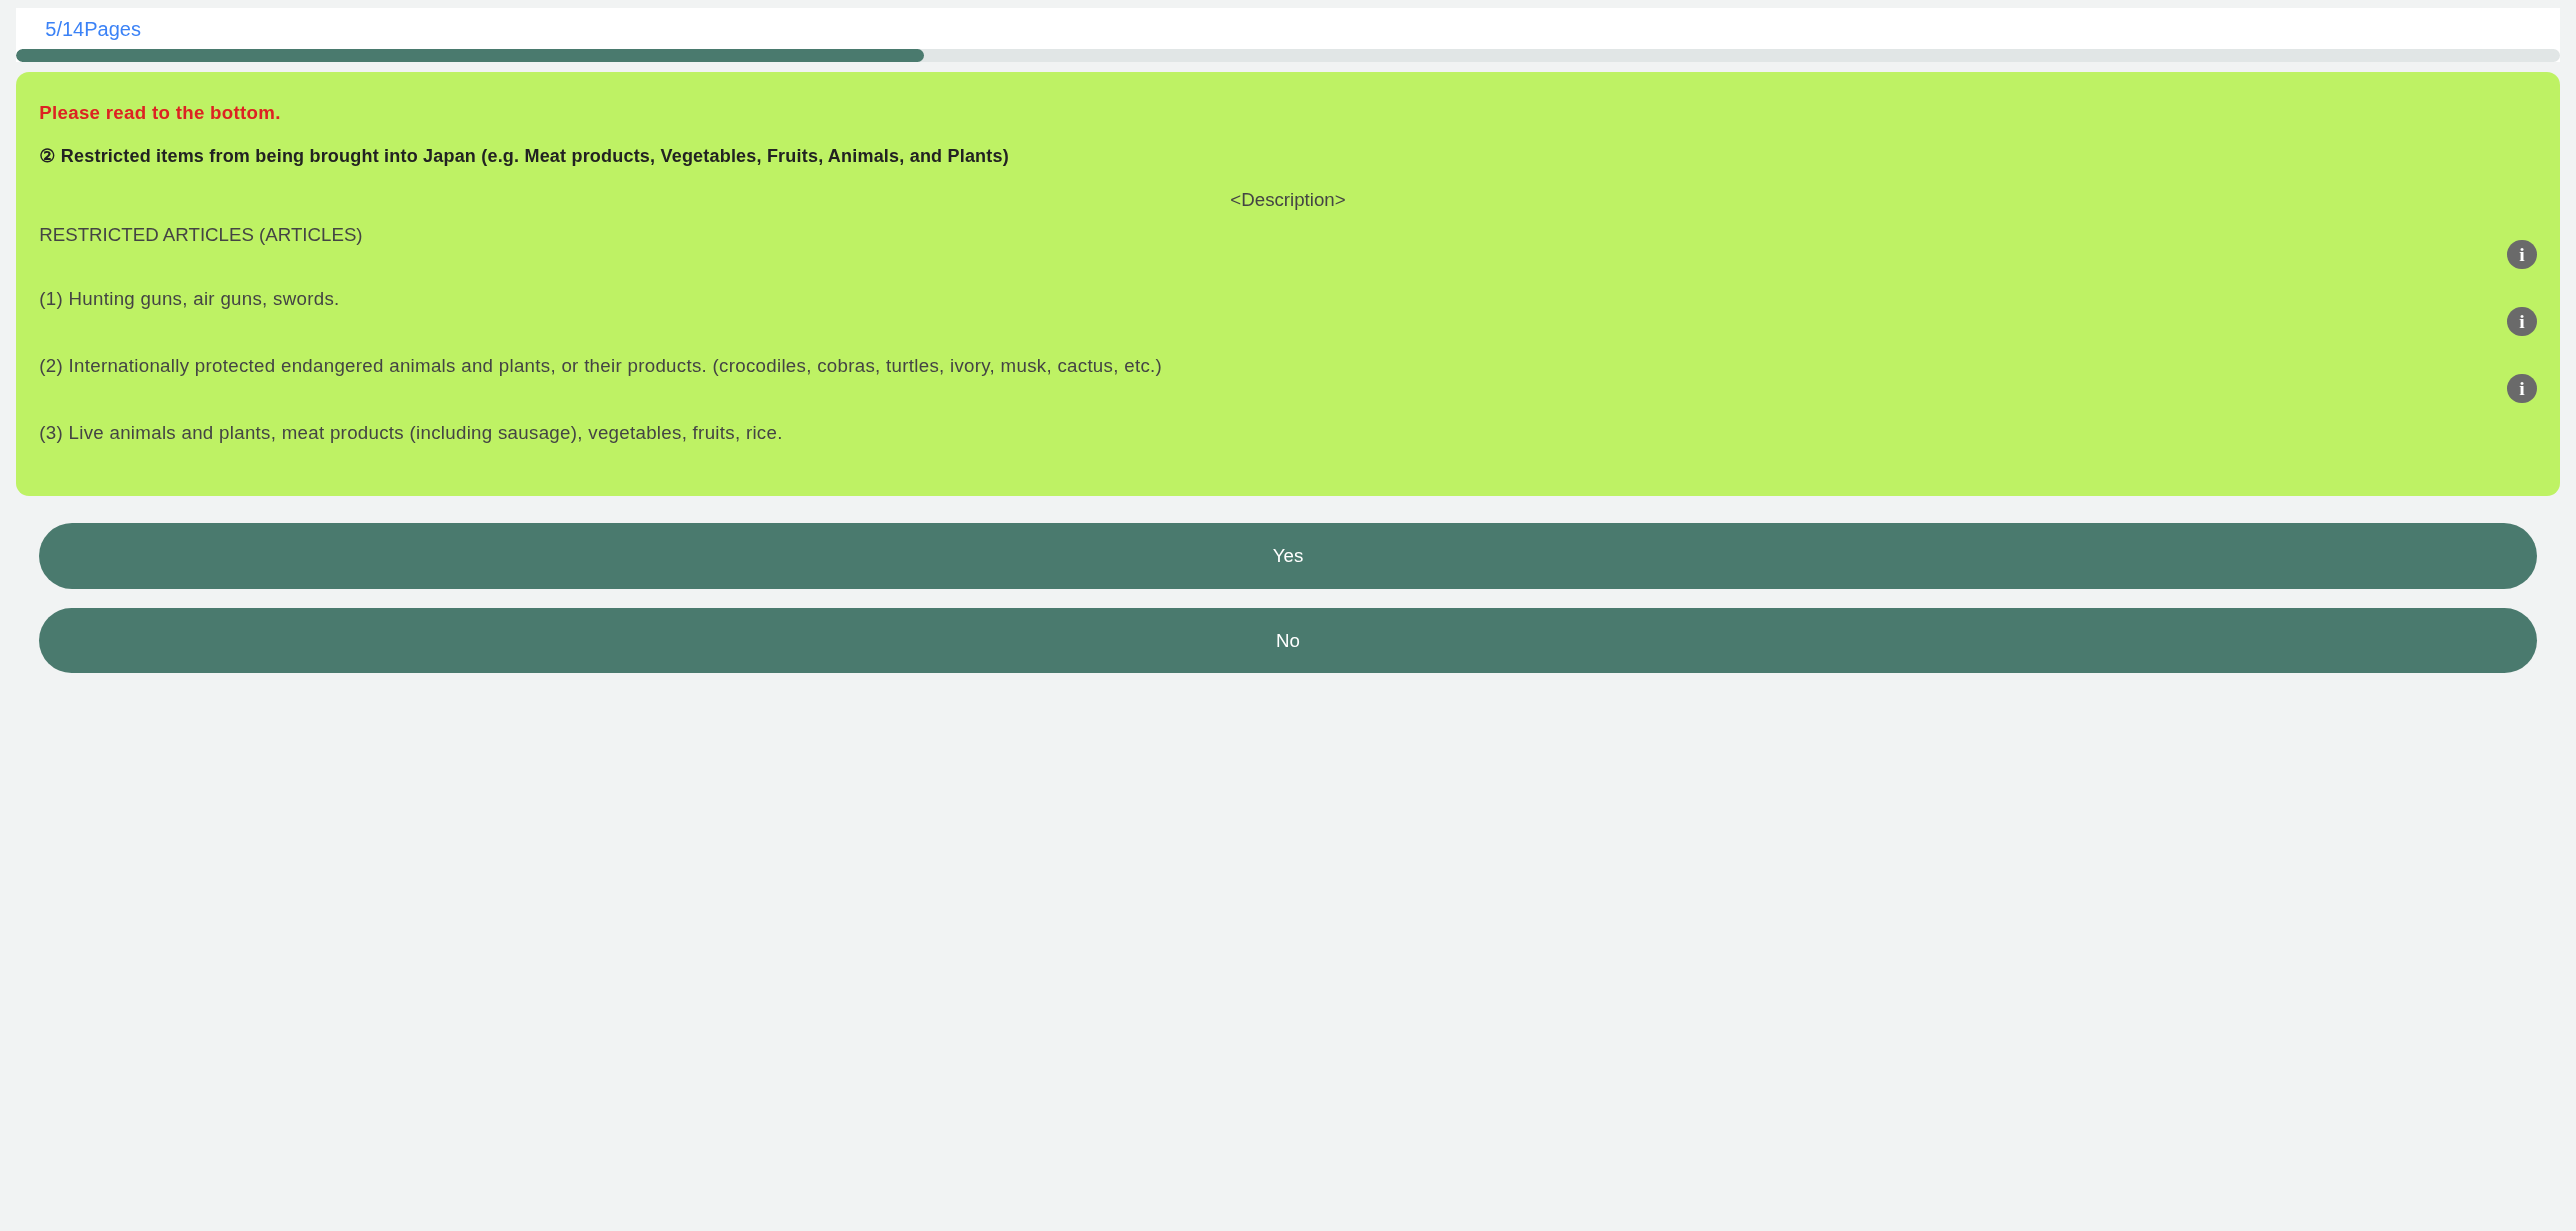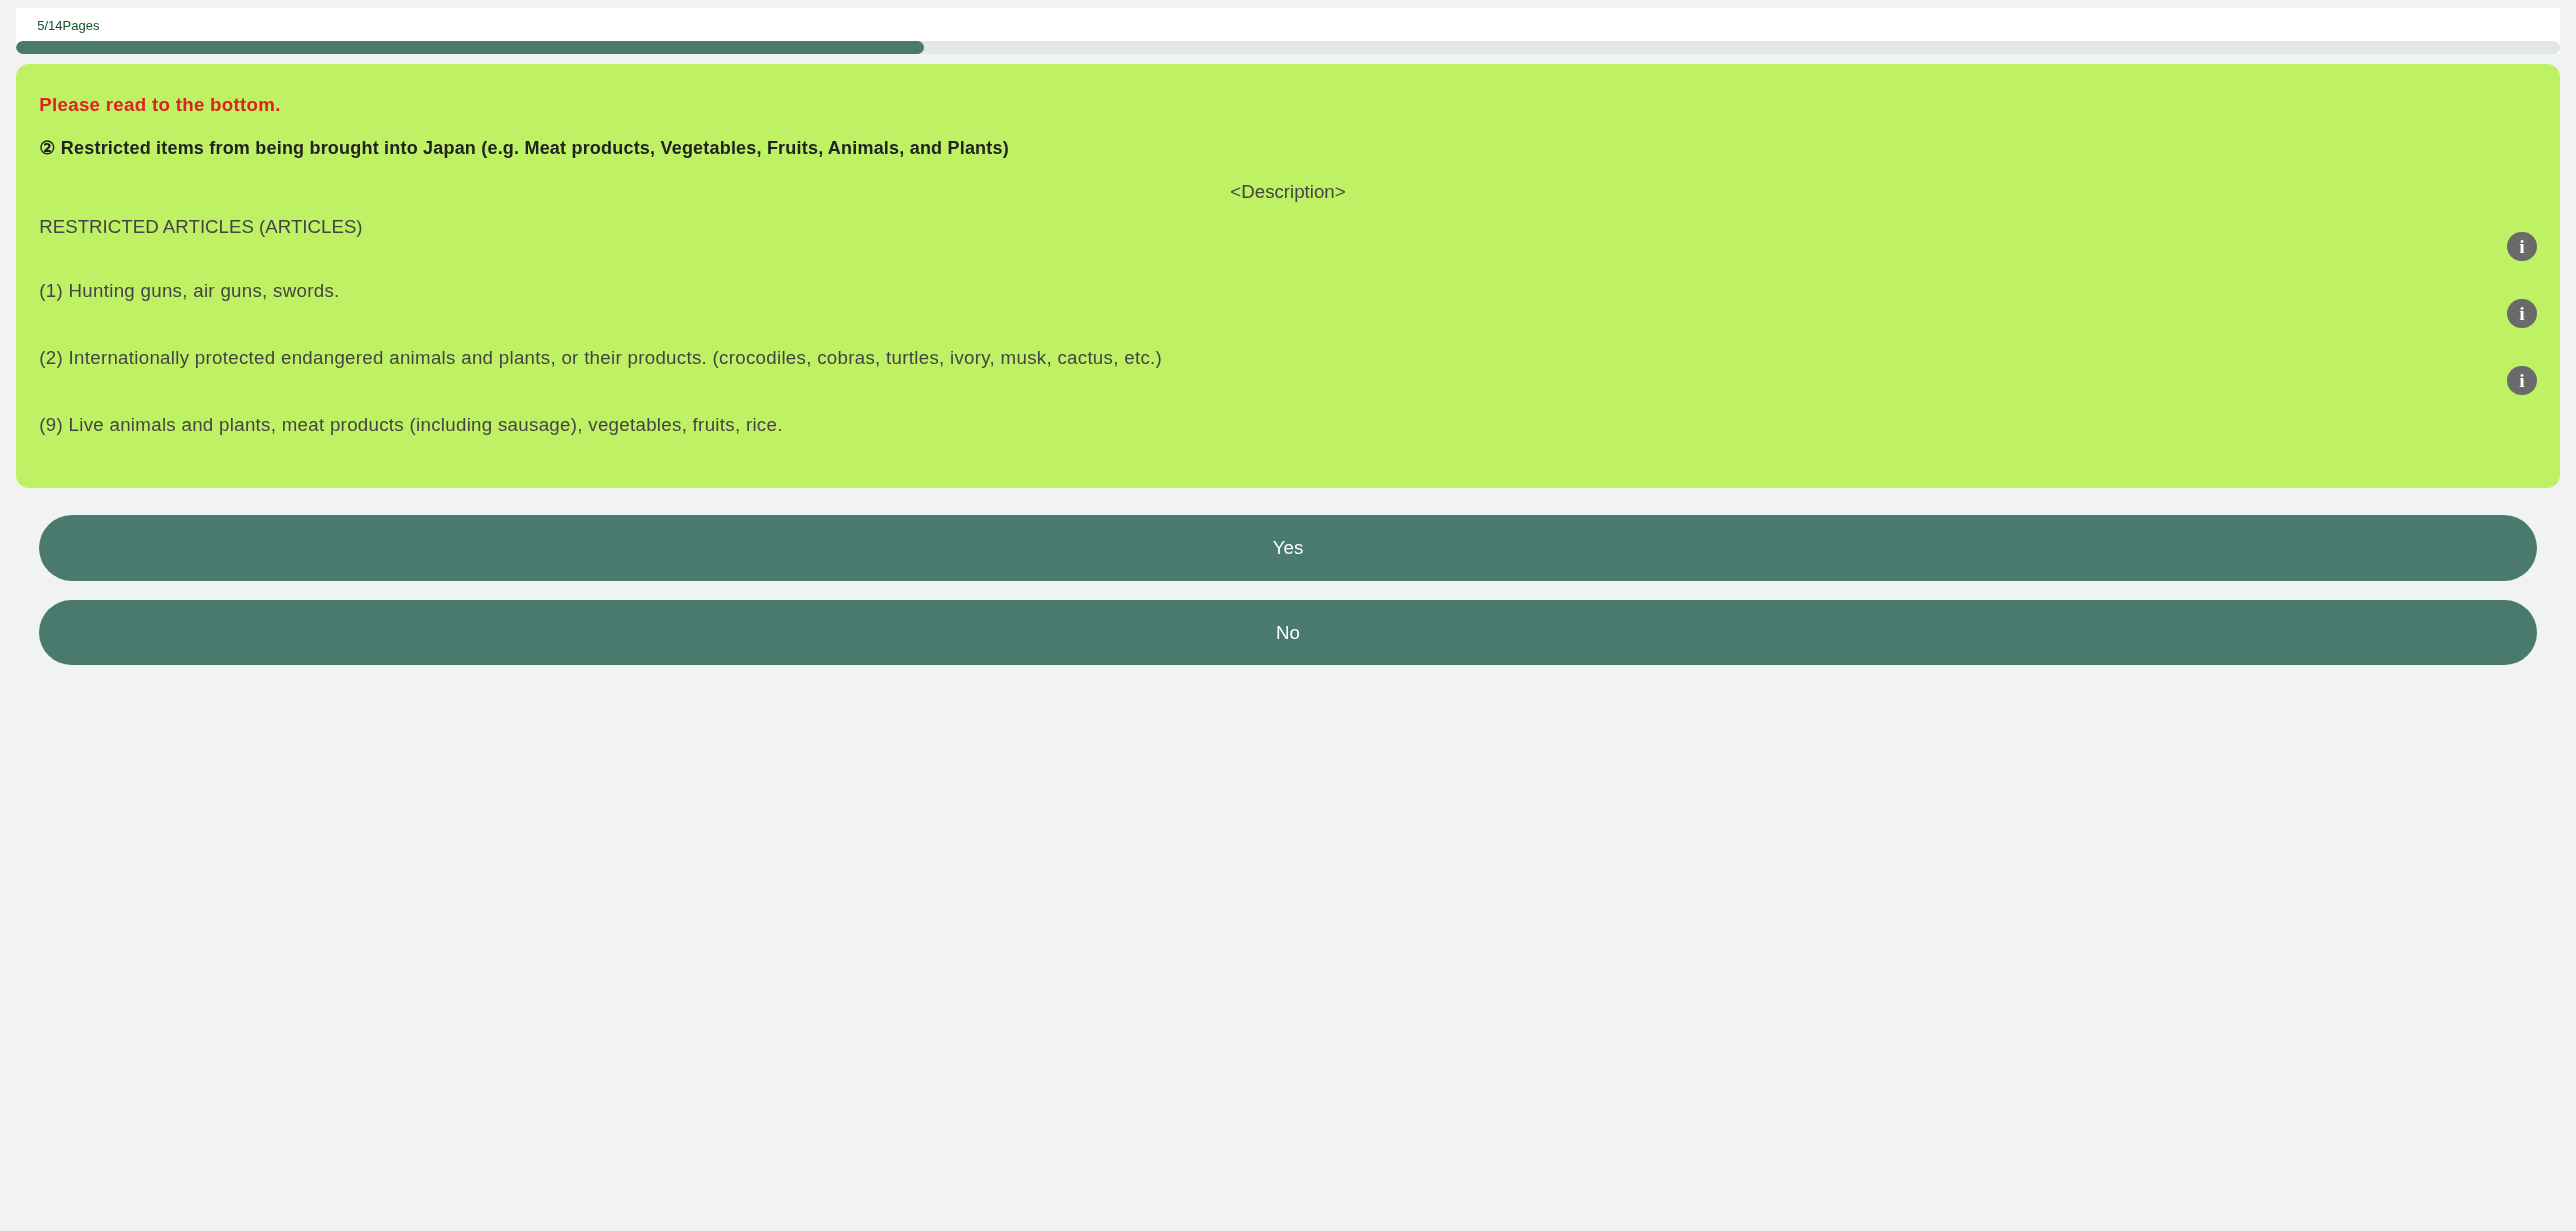--- a/index.html
+++ b/index.html
@@ -21,23 +21,24 @@
     text-align: center;
     padding: 27.5px 0;
     font-size: 24.5px;
     font-weight: 400;
   }
   .progress-section {
     background: #fff;
     padding: 9.8px 0 0 0;
   }
   .progress-label {
-    font-size: 13px;
-    color: #14532d;
+    font-size: 20px;
+    color: #3b82f6;
     padding: 0 21.6px 7.9px 21.6px;
+    margin-left: 8px;
   }
   .progress-bar-outer {
     background: #e1e6e6;
     height: 13.7px;
     border-radius: 6.9px;
     overflow: hidden;
   }
   .progress-bar-inner {
     background: #4a7a6e;
     height: 100%;
@@ -163,21 +164,21 @@
       <div class="item-text">(1) Hunting guns, air guns, swords.</div>
     </div>
 
     <div class="item-block">
       <div class="info-icon">i</div>
       <div class="item-text">(2) Internationally protected endangered animals and plants, or their products. (crocodiles, cobras, turtles, ivory, musk, cactus, etc.)</div>
     </div>
 
     <div class="item-block" style="margin-bottom:19.6px;">
       <div class="info-icon">i</div>
-      <div class="item-text">(9) Live animals and plants, meat products (including sausage), vegetables, fruits, rice.</div>
+      <div class="item-text">(3) Live animals and plants, meat products (including sausage), vegetables, fruits, rice.</div>
     </div>
 
   </div>
 
   <div class="button-row">
     <button class="choice-btn">Yes</button>
     <button class="choice-btn">No</button>
   </div>
 
 </div>

